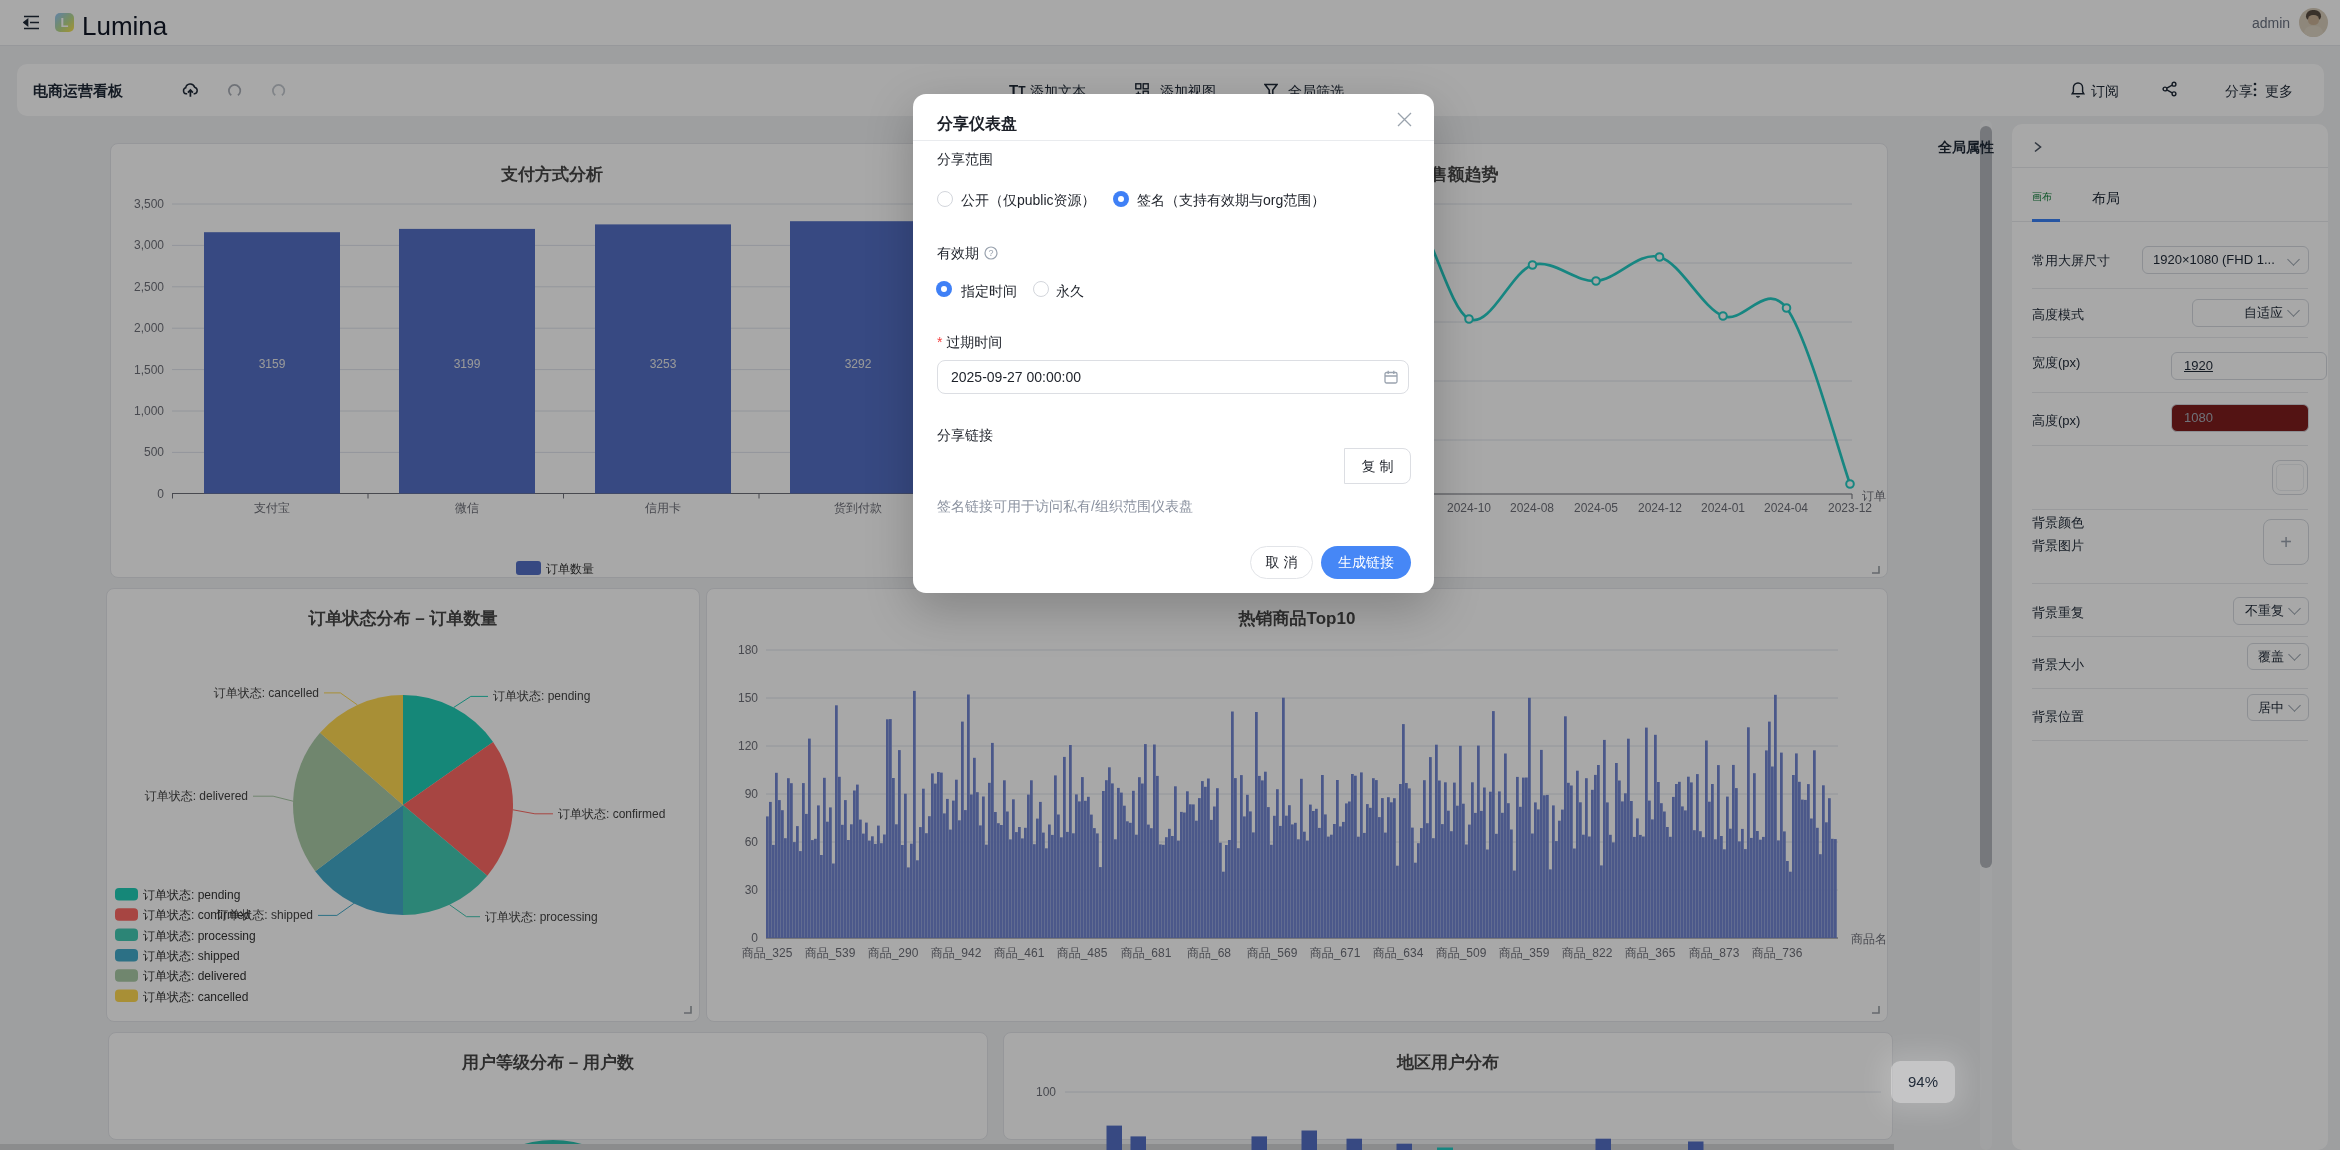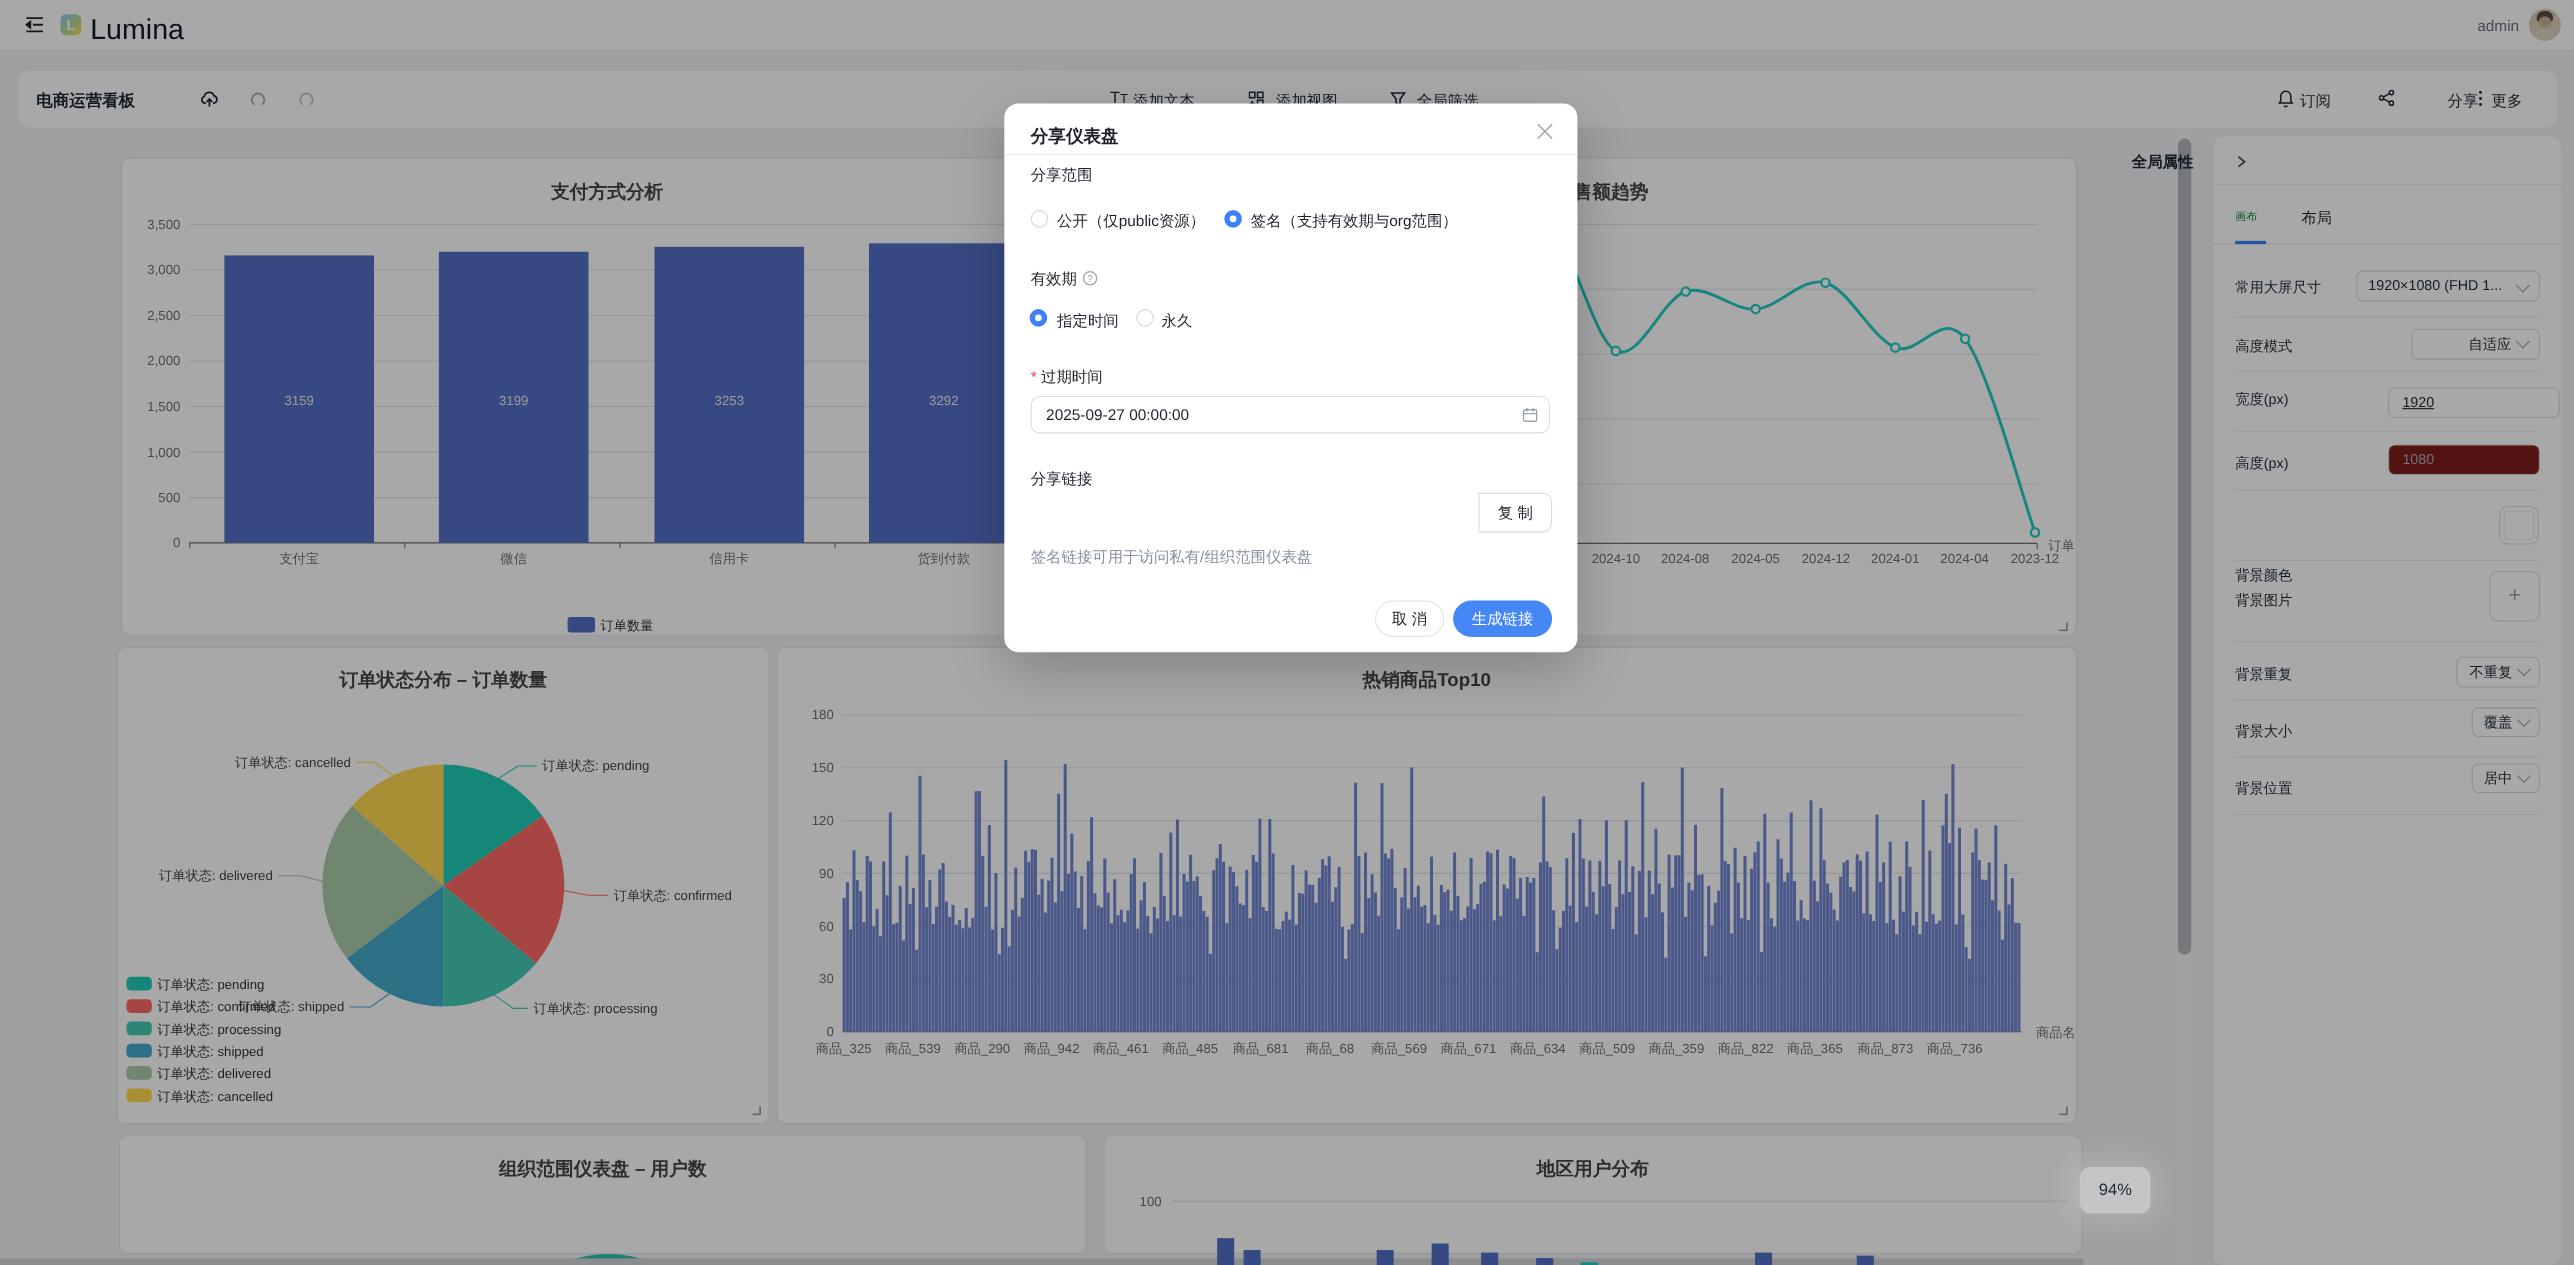--- a/index.html
+++ b/index.html
@@ -41,21 +41,21 @@
 <svg class="abs" style="left:182px;top:82px" width="17" height="16" viewBox="0 0 17 16">
     <path class="ic" d="M5.2 11.8 H4 A3.1 3.1 0 0 1 3.7 5.8 A4.6 4.6 0 0 1 12.6 5.2 A3.4 3.4 0 0 1 12.6 11.8 H11.6"></path>
     <path d="M8.4 14.8 V8.6 M5.9 10.6 L8.4 8 L10.9 10.6" fill="none" stroke="#1f2937" stroke-width="1.7"></path>
   </svg>
 <svg class="abs" style="left:227px;top:83px" width="16" height="16" viewBox="0 0 16 16">
     <path d="M4.3 12.3 A5.7 5.7 0 1 1 10.9 12.3" fill="none" stroke="#a9aeb6" stroke-width="1.7"></path>
   </svg>
 <svg class="abs" style="left:271px;top:83px" width="16" height="16" viewBox="0 0 16 16">
     <path d="M4.3 12.3 A5.7 5.7 0 1 1 10.9 12.3" fill="none" stroke="#c3c8cf" stroke-width="1.7"></path>
   </svg>
-<div class="tbtn" style="left:1009px;top:81px;font-size:15px;font-weight:normal;text-align:right;">T<span style="font-size:12px;">T</span></div>
+<div class="tbtn" style="left:1009px;top:81px;font-size:15px;font-weight:bold;text-align:right;">T<span style="font-size:12px;">T</span></div>
 <div class="tbtn" style="left:1030px;">添加文本</div>
 <svg class="abs" style="left:1135px;top:83px" width="14" height="14" viewBox="0 0 14 14">
     <rect x="0.8" y="0.8" width="5" height="5" fill="none" stroke="#1f2937" stroke-width="1.4"></rect>
     <rect x="8.2" y="0.8" width="5" height="5" fill="none" stroke="#1f2937" stroke-width="1.4"></rect>
     <rect x="8.2" y="8.2" width="5" height="5" fill="none" stroke="#1f2937" stroke-width="1.4"></rect>
     <path d="M3.3 8.5 V13.5 M0.8 11 H5.8" stroke="#1f2937" stroke-width="1.4"></path>
   </svg>
 <div class="tbtn" style="left:1160px;">添加视图</div>
 <svg class="abs" style="left:1264px;top:83px" width="14" height="14" viewBox="0 0 14 14">
     <path d="M1 1.5 H13 L8.8 7 V12.5 L5.2 10.8 V7 Z" fill="none" stroke="#1f2937" stroke-width="1.5"></path>
@@ -81,21 +81,21 @@
 <div class="tbtn" style="left:2265px;">更多</div>
 <div class="card" style="left:110px;top:143px;width:904px;height:435px;"></div>
 <div class="ctitle" style="left:552px;top:163px;">支付方式分析</div>
 <div class="card" style="left:1024px;top:143px;width:864px;height:435px;"></div>
 <div class="ctitle" style="left:1456px;top:163px;">销售额趋势</div>
 <div class="card" style="left:106px;top:588px;width:594px;height:434px;"></div>
 <div class="ctitle" style="left:403px;top:607px;">订单状态分布 – 订单数量</div>
 <div class="card" style="left:706px;top:588px;width:1182px;height:434px;"></div>
 <div class="ctitle" style="left:1297px;top:607px;">热销商品Top10</div>
 <div class="card" style="left:108px;top:1032px;width:880px;height:108px;"></div>
-<div class="ctitle" style="left:548px;top:1051px;">组织范围仪表盘 – 用户数</div>
+<div class="ctitle" style="left:548px;top:1051px;">用户等级分布 – 用户数</div>
 <div class="card" style="left:1003px;top:1032px;width:890px;height:108px;"></div>
 <div class="ctitle" style="left:1448px;top:1051px;">地区用户分布</div>
 <svg class="abs" style="left:0;top:0" width="2340" height="1150">
 <line x1="172" y1="204" x2="956" y2="204" stroke="#E0E4EC" stroke-width="1"></line>
     <text x="164" y="208" text-anchor="end" class="ax">3,500</text>
     <line x1="172" y1="245.4" x2="956" y2="245.4" stroke="#E0E4EC" stroke-width="1"></line>
     <text x="164" y="249.4" text-anchor="end" class="ax">3,000</text>
     <line x1="172" y1="286.8" x2="956" y2="286.8" stroke="#E0E4EC" stroke-width="1"></line>
     <text x="164" y="290.8" text-anchor="end" class="ax">2,500</text>
     <line x1="172" y1="328.2" x2="956" y2="328.2" stroke="#E0E4EC" stroke-width="1"></line>

